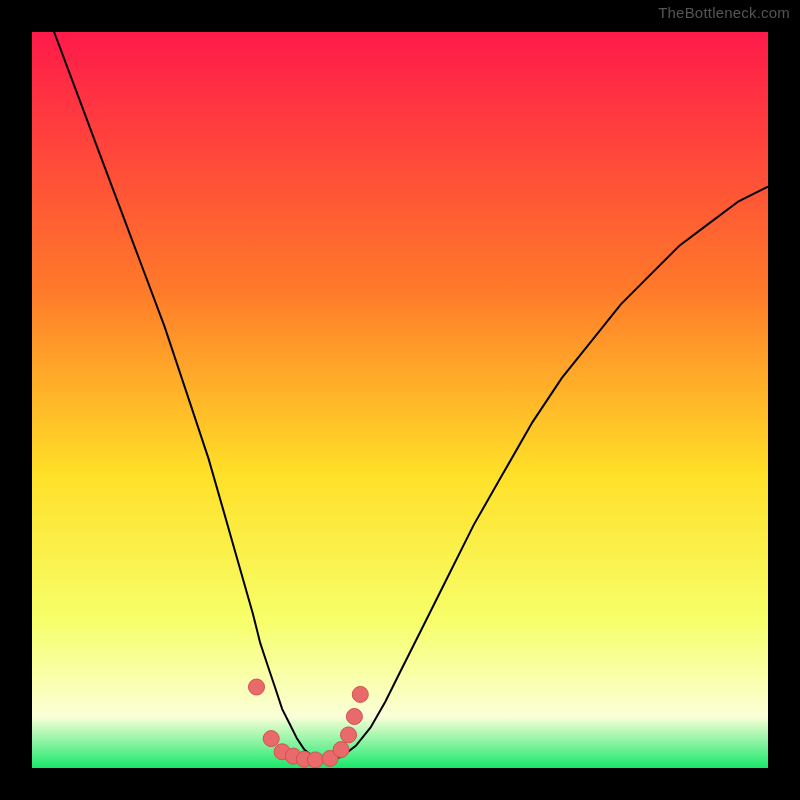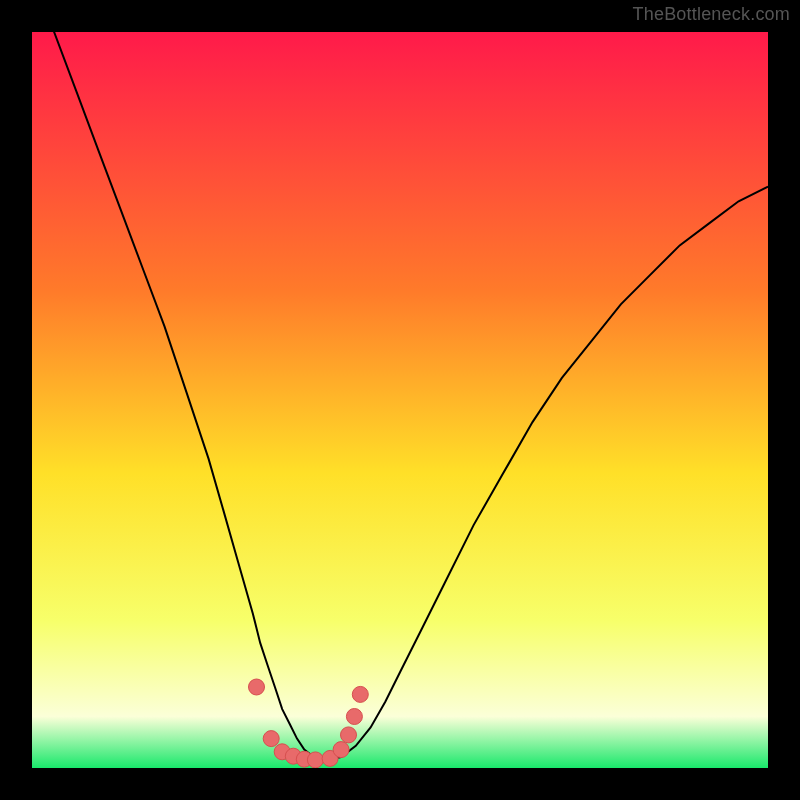--- a/index.html
+++ b/index.html
@@ -22,21 +22,21 @@
     left: 32px;
     top: 32px;
     width: 736px;
     height: 736px;
   }
   .watermark {
     position: absolute;
     top: 4px;
     right: 10px;
     color: #555;
-    font-size: 18px;
+    font-size: 15px;
     letter-spacing: 0.2px;
     font-weight: 400;
   }
   svg { display: block; }
 </style>
 </head>
 <body>
 
 <div class="frame">
 

